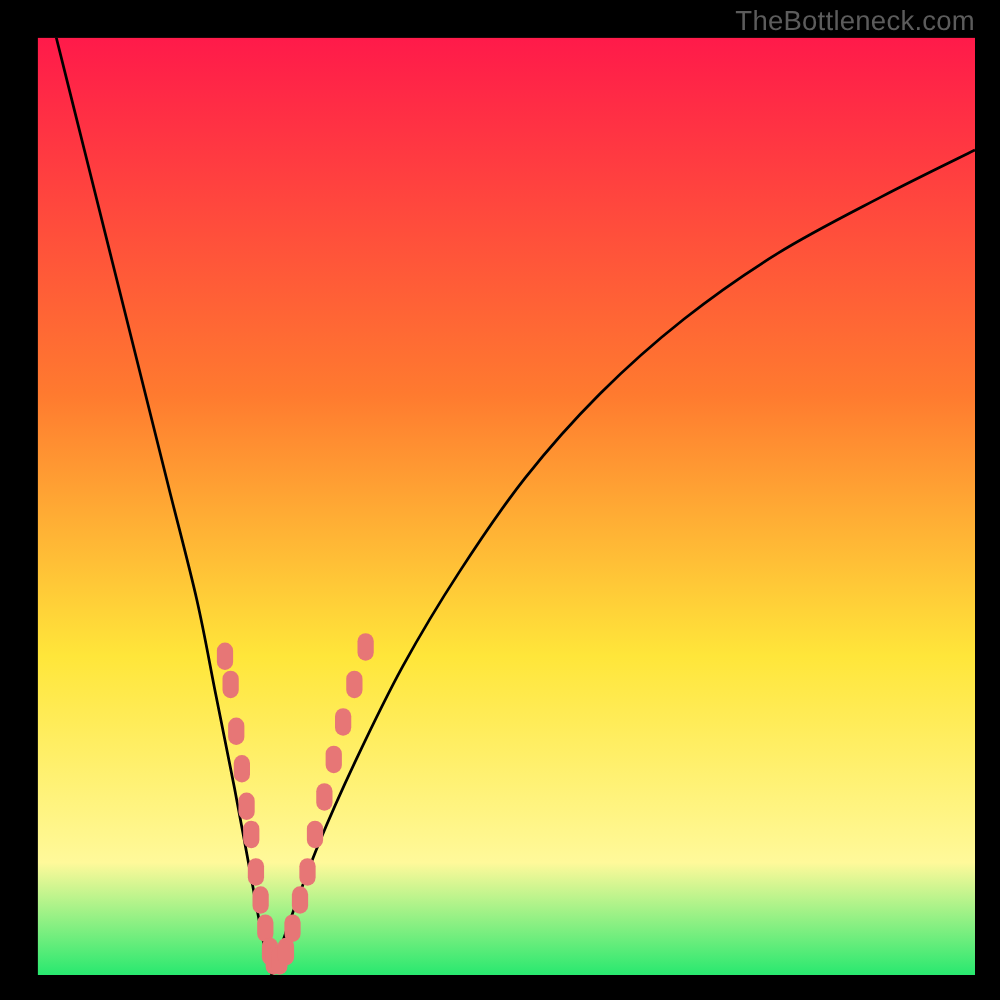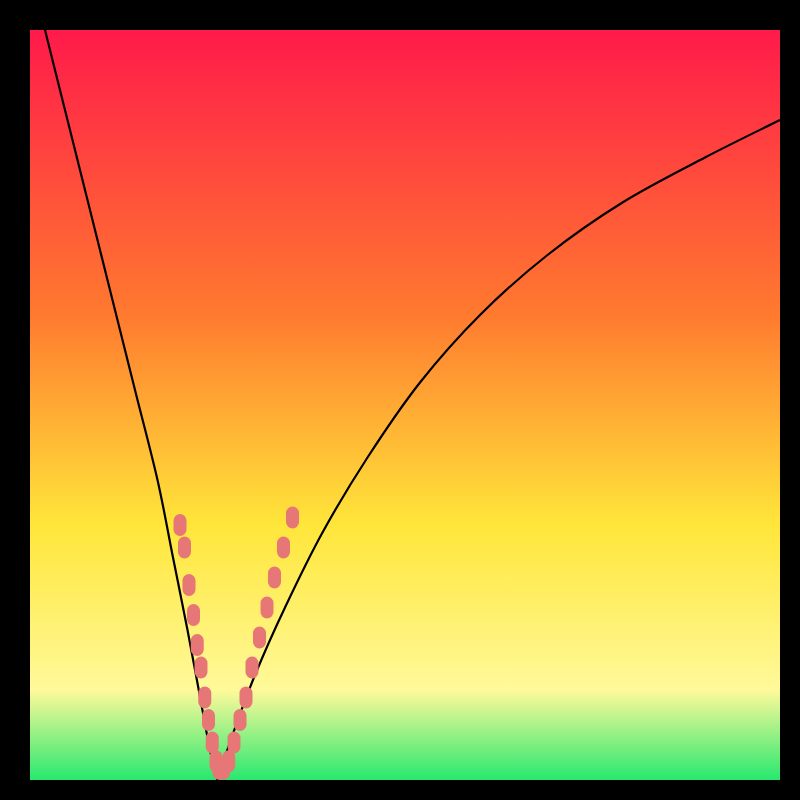--- a/index.html
+++ b/index.html
@@ -48,20 +48,21 @@
     font-size: 22px;
     font-weight: 500;
     color: #5c5c5c;
     letter-spacing: 0.2px;
   }
 </style>
 </head>
 <body>
 
 <div class="frame">
+  <div class="watermark">TheBottleneck.com</div>
   <div class="plot">
     <svg class="bg-grad" viewBox="0 0 750 750" preserveAspectRatio="none">
       <defs>
         <linearGradient id="grad" x1="0" y1="0" x2="0" y2="1">
           <stop id="g0" offset="0%" stop-color="#ff1a4a"></stop>
           <stop id="g1" offset="38%" stop-color="#ff7a2f"></stop>
           <stop id="g2" offset="66%" stop-color="#ffe63a"></stop>
           <stop id="g3" offset="88%" stop-color="#fff99a"></stop>
           <stop id="g4" offset="100%" stop-color="#28e86f"></stop>
         </linearGradient>

